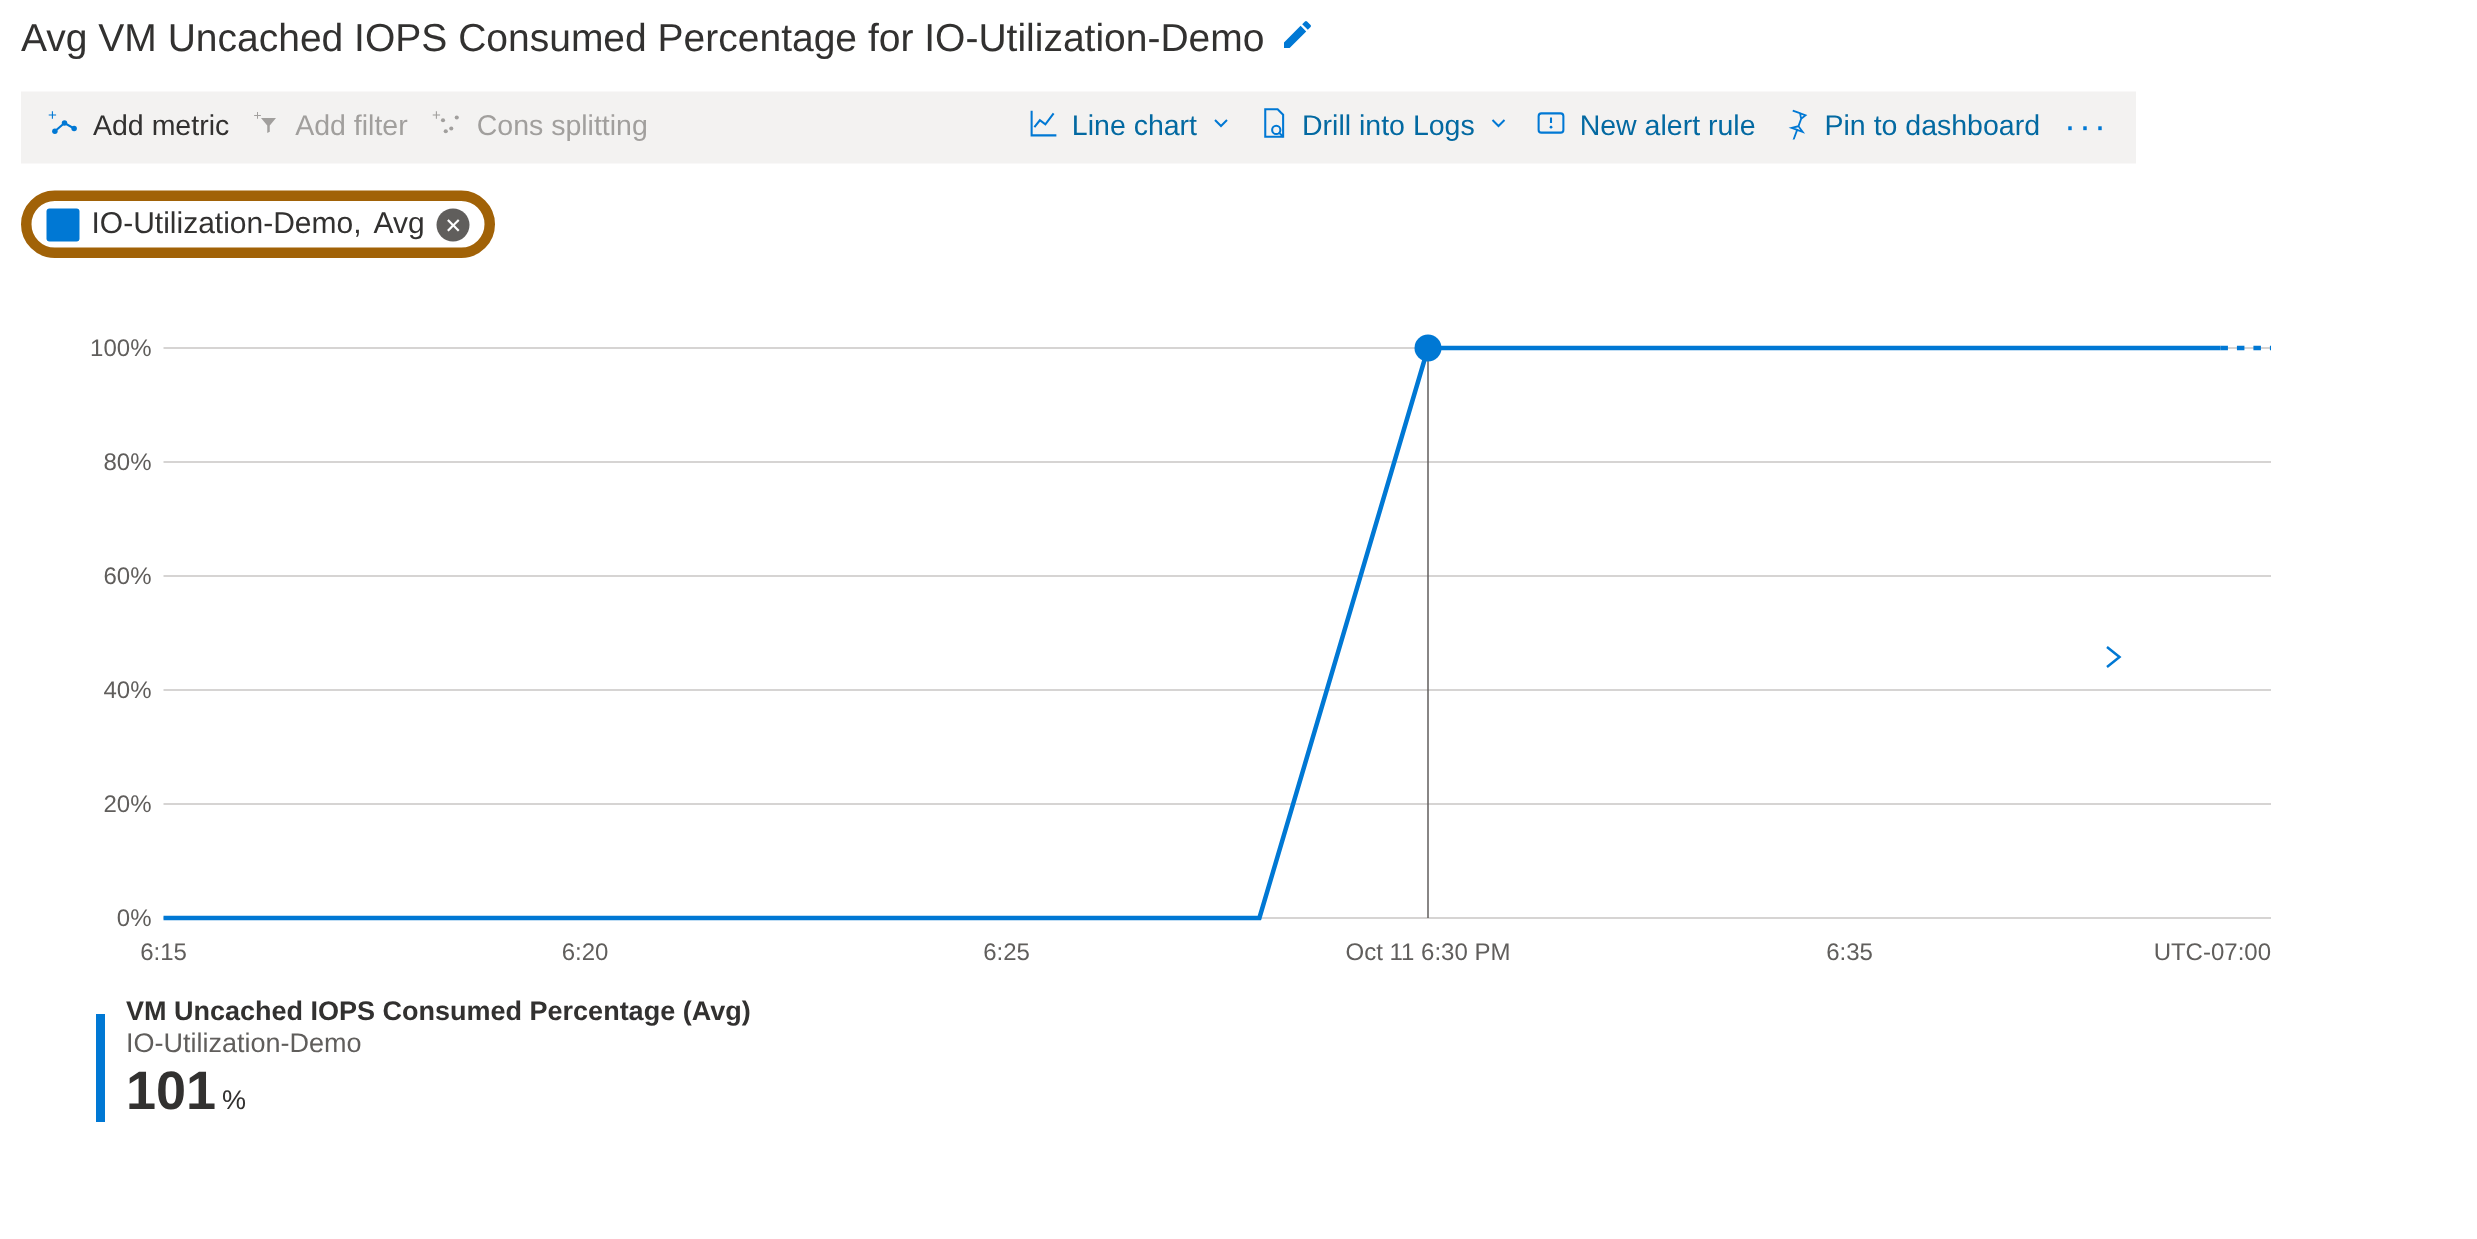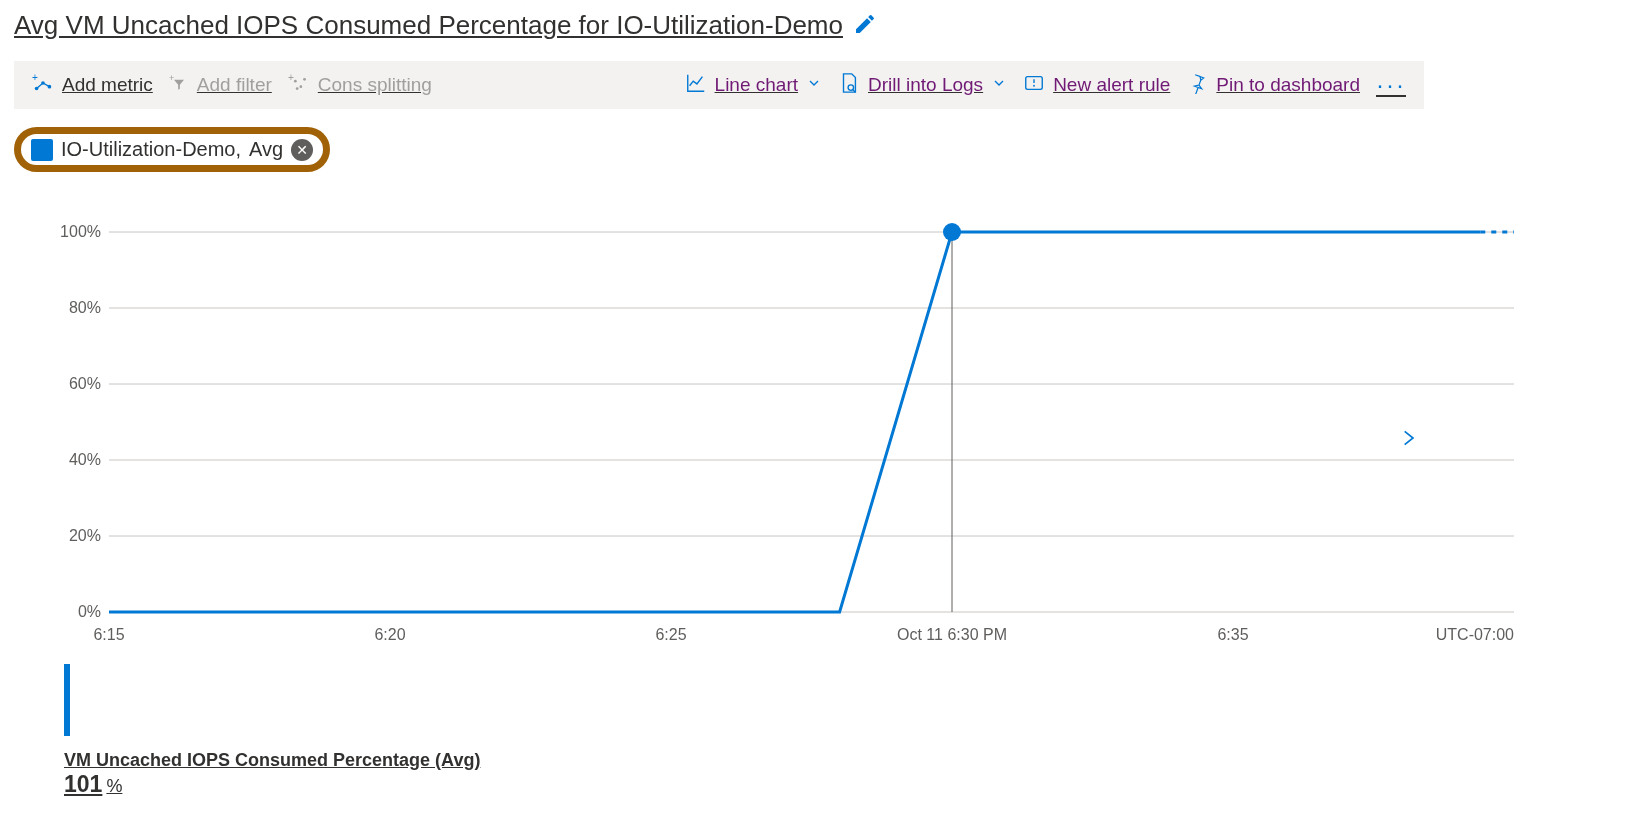--- a/index.html
+++ b/index.html
@@ -1,32 +1,32 @@
 <!DOCTYPE html>
 <html><head>
 <meta charset="utf-8">
 <style>
   * { box-sizing: border-box; }
   body { margin: 0; font-family: "Segoe UI", Arial, sans-serif; background: #fff; color: #323130; }
-  .page { padding: 10px 0 0 14px; width: 1424px; text-decoration: underline; }
+  .page { padding: 10px 0 0 14px; width: 1424px; }
 
   .title-row { display: flex; align-items: center; gap: 10px; margin-bottom: 20px; }
   .title { font-size: 26px; color: #323130; }
 
   .toolbar {
     display: flex; align-items: center; height: 48px;
     background: #f3f2f1; padding: 0 10px;
   }
   .tb-btn {
     display: inline-flex; align-items: center; gap: 8px;
     font-size: 19px; color: #323130; padding: 6px 8px; border: none;
     background: transparent; cursor: pointer;
   }
   .tb-btn.disabled { color: #a19f9d; cursor: default; }
-  .tb-btn.blue { color: #701a75; justify-content: flex-end; }
+  .tb-btn.blue { color: #0369a1; justify-content: flex-end; }
   .spacer { flex: 1; }
 
   .chip-row { margin: 18px 0 0 0; }
   .chip {
     display: inline-flex; align-items: center; gap: 8px;
     border: 7px solid #a16207; border-radius: 24px;
     padding: 4px 10px; font-size: 20px;
   }
   .chip .vm-icon {
     width: 22px; height: 22px; background: #0078d4;
@@ -44,27 +44,27 @@
     color: #0078d4; font-size: 28px;
   }
   svg.chart { display: block; }
   .y-label, .x-label { font-size: 16px; fill: #605e5c; }
   .y-label { text-anchor: end; }
   .gridline { stroke: #c8c6c4; stroke-width: 1; }
   .dataline { stroke: #0078d4; stroke-width: 3; fill: none; }
   .cursorline { stroke: #605e5c; stroke-width: 1; }
   .marker { fill: #0078d4; }
 
-  .legend { margin-top: 12px; padding-left: 50px; display: flex; align-items: flex-start; gap: 14px; flex-direction: column; }
+  .legend { margin-top: 12px; padding-left: 50px; display: flex; align-items: flex-end; gap: 14px; }
   .legend-bar { width: 6px; height: 72px; background: #0078d4; }
   .legend-text { display: flex; flex-direction: column; }
   .legend-name { font-size: 18px; font-weight: 600; }
   .legend-scope { font-size: 18px; color: #605e5c; }
   .legend-value { display: flex; align-items: baseline; gap: 4px; }
-  .legend-number { font-size: 23px; font-weight: 600; }
+  .legend-number { font-size: 36px; font-weight: 600; }
   .legend-unit { font-size: 18px; }
 
   .dots-btn { color: #0078d4; font-size: 24px; letter-spacing: 2px; }
 </style>
 </head>
 <body>
 
 <div class="page">
   <div class="title-row">
     <span class="title">Avg VM Uncached IOPS Consumed Percentage for IO-Utilization-Demo</span>
@@ -208,19 +208,20 @@
       <svg width="20" height="32" viewBox="0 0 24 24">
           <path d="M8 4l10 8-10 8" stroke="#0078d4" stroke-width="2" fill="none"></path>
         </svg>
     </span>
   </div>
 
   <div class="legend">
     <div class="legend-bar"></div>
     <div class="legend-text">
       <span class="legend-name">VM Uncached IOPS Consumed Percentage (Avg)</span>
+      <span class="legend-scope">IO-Utilization-Demo</span>
       <span class="legend-value">
         <span class="legend-number">101</span>
         <span class="legend-unit">%</span>
       </span>
     </div>
   </div>
 </div>
 
 </body></html>

